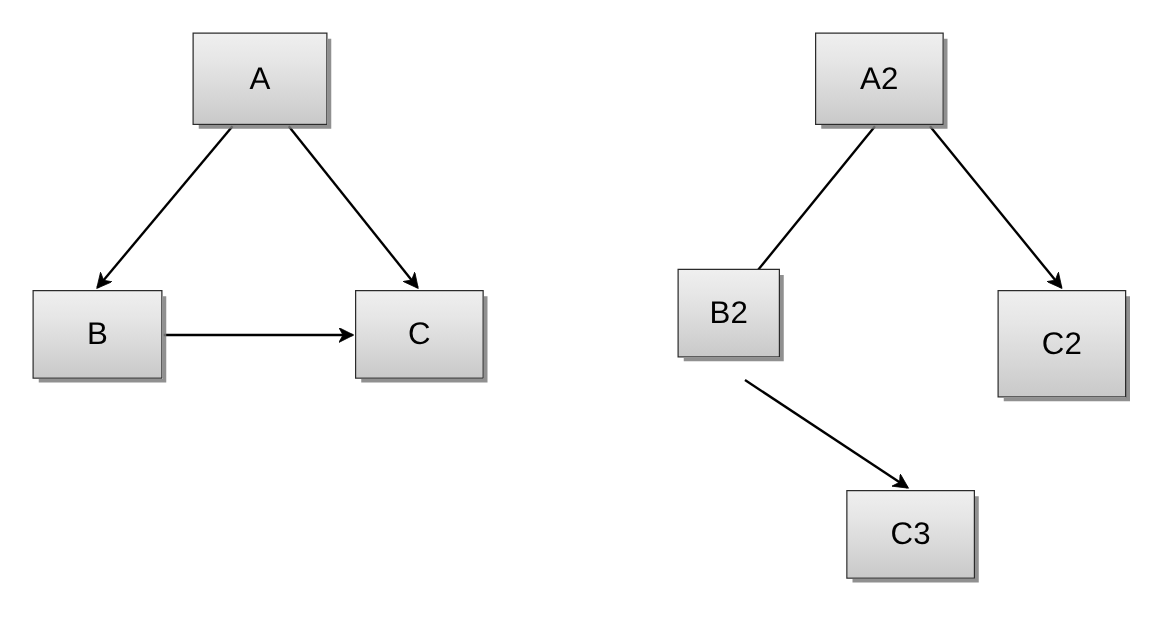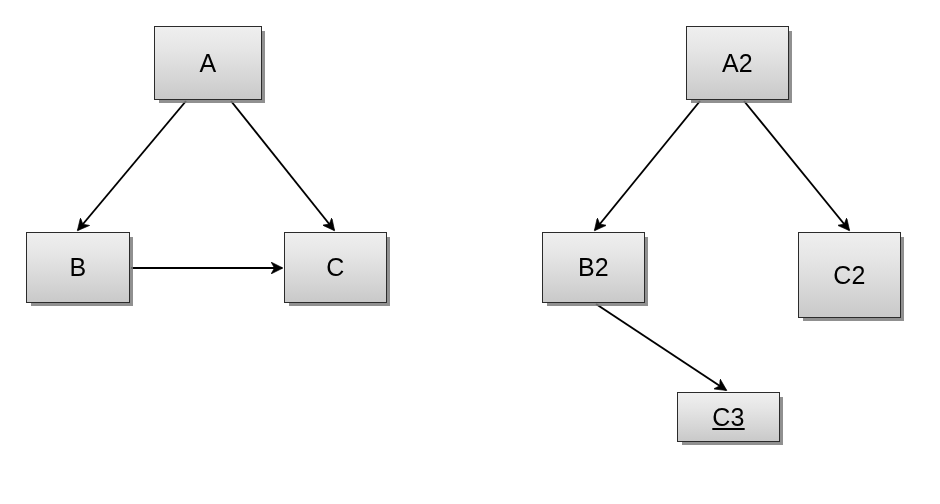--- a/index.html
+++ b/index.html
@@ -69,27 +69,27 @@
   <div id="nodes-group">
       <div class="node" style="left: 154px; top: 26px; width: 108px; height: 74px;">
         <span class="node-label">A</span>
       </div>
       <div class="node" style="left: 26px; top: 232px; width: 104px; height: 71px;">
         <span class="node-label">B</span>
       </div>
       <div class="node" style="left: 284px; top: 232px; width: 103px; height: 71px;">
         <span class="node-label">C</span>
       </div>
-      <div class="node" style="left: 686px; top: 26px; width: 103px; height: 74px;">
+      <div class="node" style="left: 652px; top: 26px; width: 103px; height: 74px;">
         <span class="node-label">A2</span>
       </div>
-      <div class="node" style="left: 542px; top: 232px; width: 103px; height: 71px;">
+      <div class="node" style="left: 542px; top: 215px; width: 82px; height: 71px;">
         <span class="node-label">B2</span>
       </div>
       <div class="node" style="left: 798px; top: 232px; width: 103px; height: 86px;">
         <span class="node-label">C2</span>
       </div>
-      <div class="node" style="left: 677px; top: 392px; width: 103px; height: 50px; text-decoration: underline;">
+      <div class="node" style="left: 677px; top: 392px; width: 103px; height: 71px;">
         <span class="node-label">C3</span>
       </div>
     </div>
 
 </div>
 
 </body></html>

